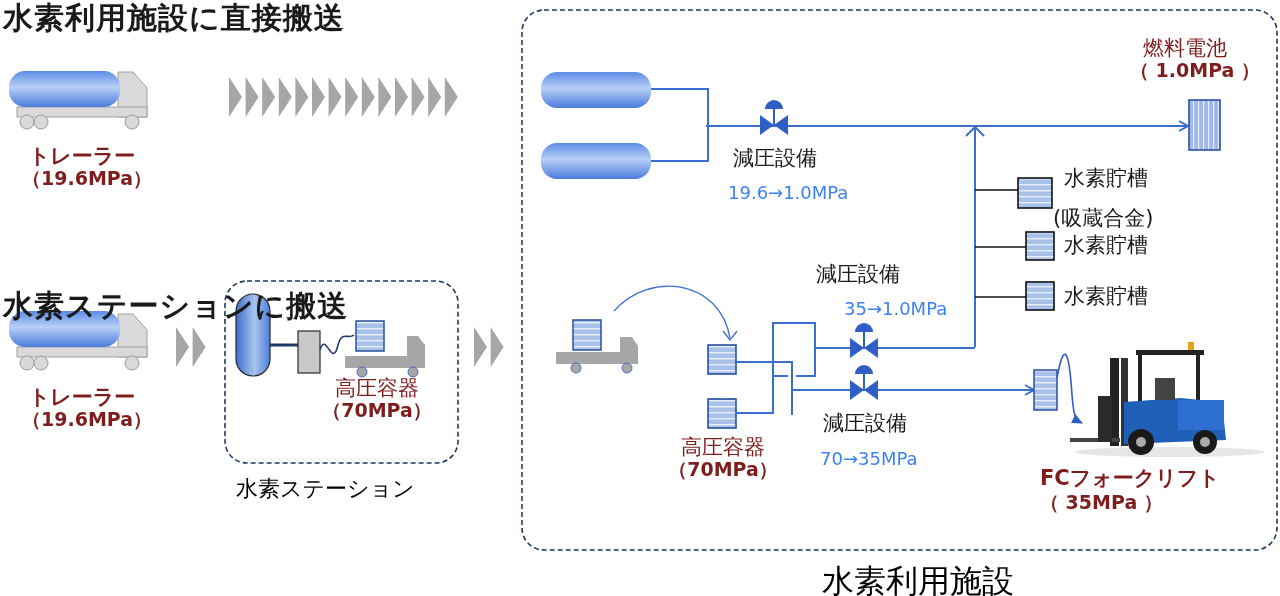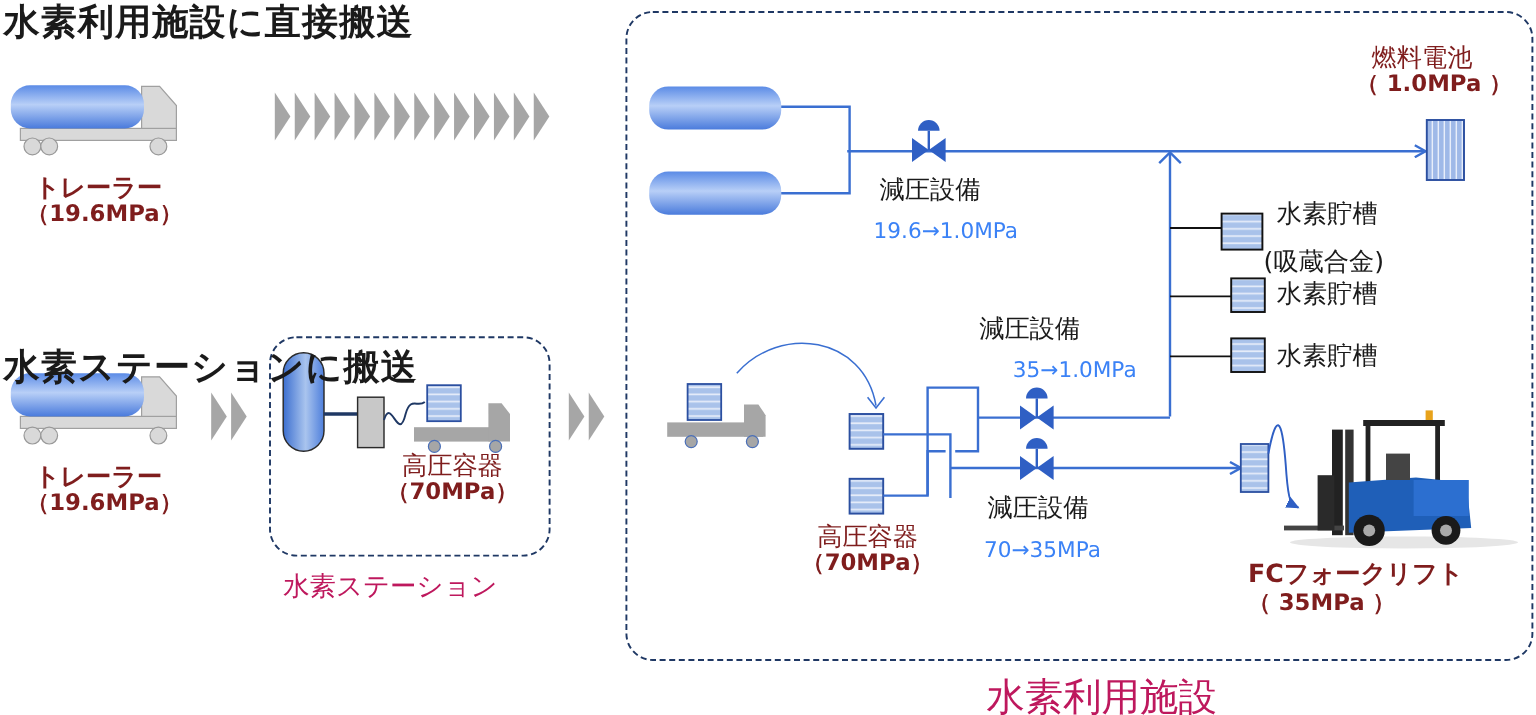--- a/index.html
+++ b/index.html
@@ -3,21 +3,21 @@
 <meta charset="utf-8">
 <style>
   html, body { margin:0; padding:0; background:#ffffff; }
   body { width:1280px; height:596px; position:relative; overflow:hidden;
          font-family:"DejaVu Sans","Liberation Sans",sans-serif; color:#1a1a1a; }
   .abs { position:absolute; }
   .heading { font-size:30px; font-weight:bold; letter-spacing:1px; color:#1a1a1a; white-space:nowrap; }
   .label-b { font-size:21px; font-weight:bold; color:#7f1d1d; white-space:nowrap; text-align:center; line-height:1.15; }
   .label { font-size:21px; color:#1a1a1a; white-space:nowrap; line-height:1.15; }
   .label-sm { font-size:18px; color:#3b82f6; white-space:nowrap; }
-  .caption { font-size:22px; color:#be185d; white-space:nowrap; }
+  .caption { font-size:22px; color:#000000; white-space:nowrap; }
   svg { position:absolute; left:0; top:0; }
 </style>
 </head>
 <body>
 
 <svg width="1280" height="596" viewBox="0 0 1280 596">
   <defs>
     <linearGradient id="tankH" x1="0" y1="0" x2="0" y2="1">
       <stop offset="0" stop-color="#5b8be6"></stop>
       <stop offset="0.45" stop-color="#b8cff7"></stop>

